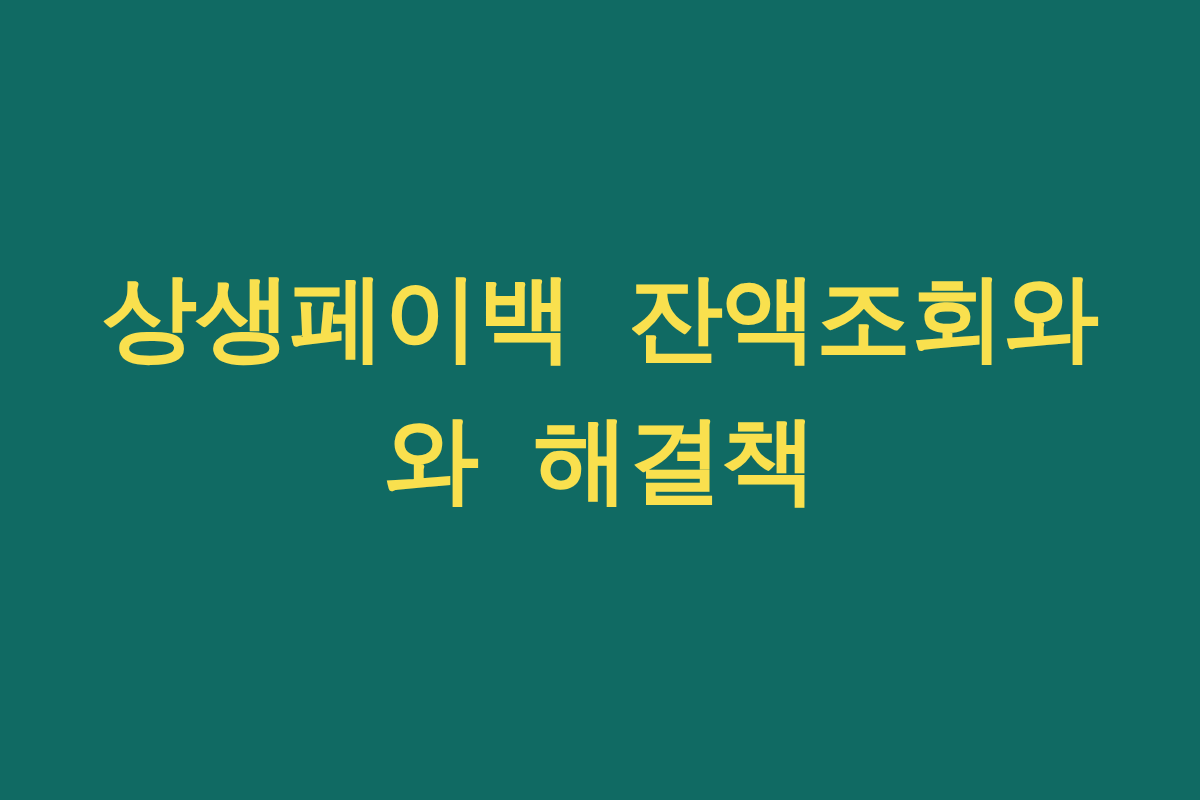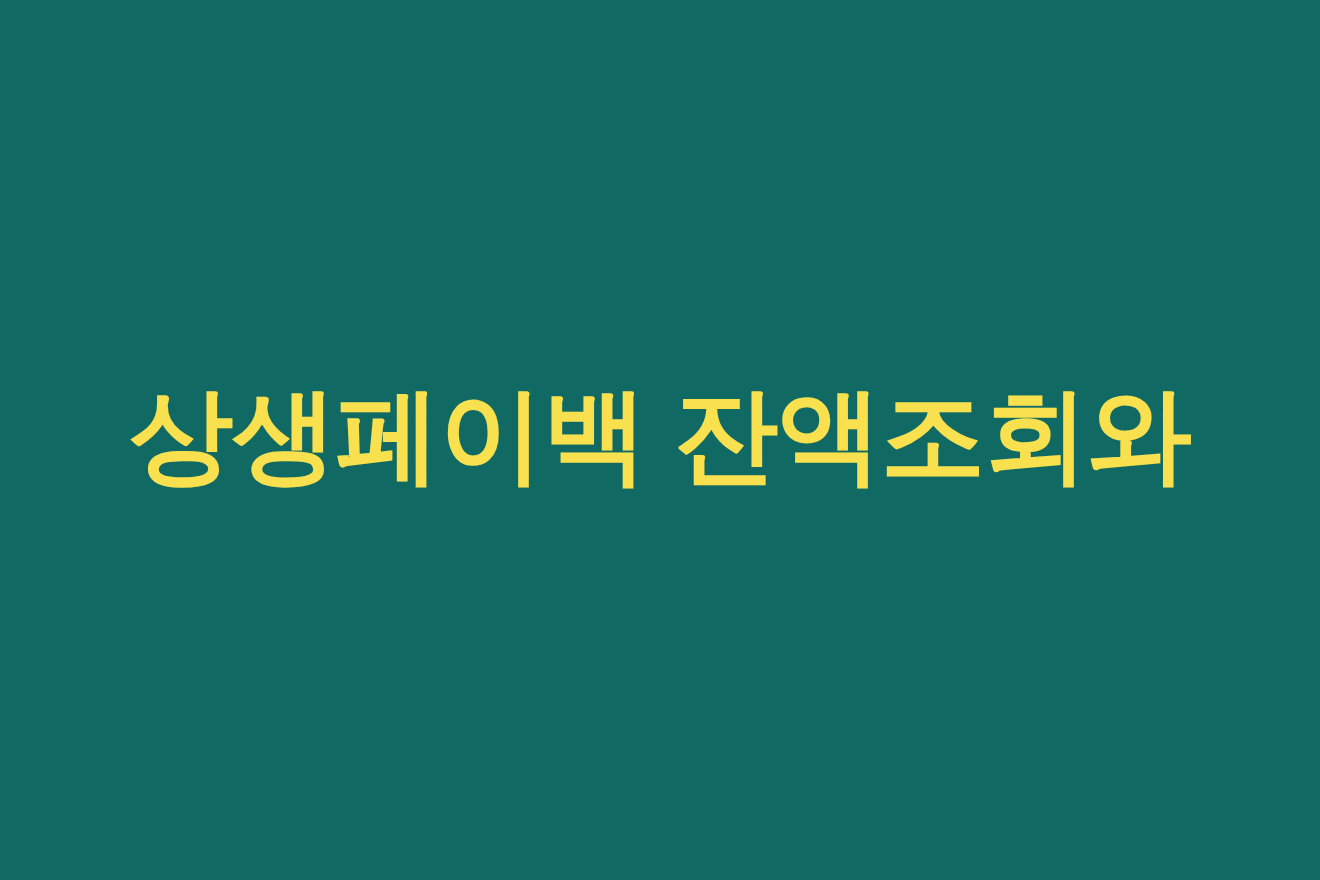--- a/index.html
+++ b/index.html
@@ -30,34 +30,35 @@
   .title-block {
     width: 1060px;
     text-align: center;
     position: relative;
     top: -12px;
   }
 
   .title-line {
     display: block;
     color: #F9E04E;
-    font-family: Liberation Sans, sans-serif;
+    font-family: Liberation Mono, monospace;
     font-weight: 700;
     font-size: 96px;
     line-height: 126px;
     letter-spacing: -1px;
     white-space: nowrap;
     margin-top: 16px;
     -webkit-font-smoothing: antialiased;
   }
 
   .title-line.line-1 { font-size: 95px; }
   .title-line.line-2 { font-size: 95px; }
   .title-line.line-3 { font-size: 95px; }
 </style>
 </head>
 <body>
 
 <div class="banner">
   <div class="title-block">
     <span class="title-line line-1">상생페이백 잔액조회와</span>
+    <span class="title-line line-3">와 해결책</span>
   </div>
 </div>
 
 </body></html>

